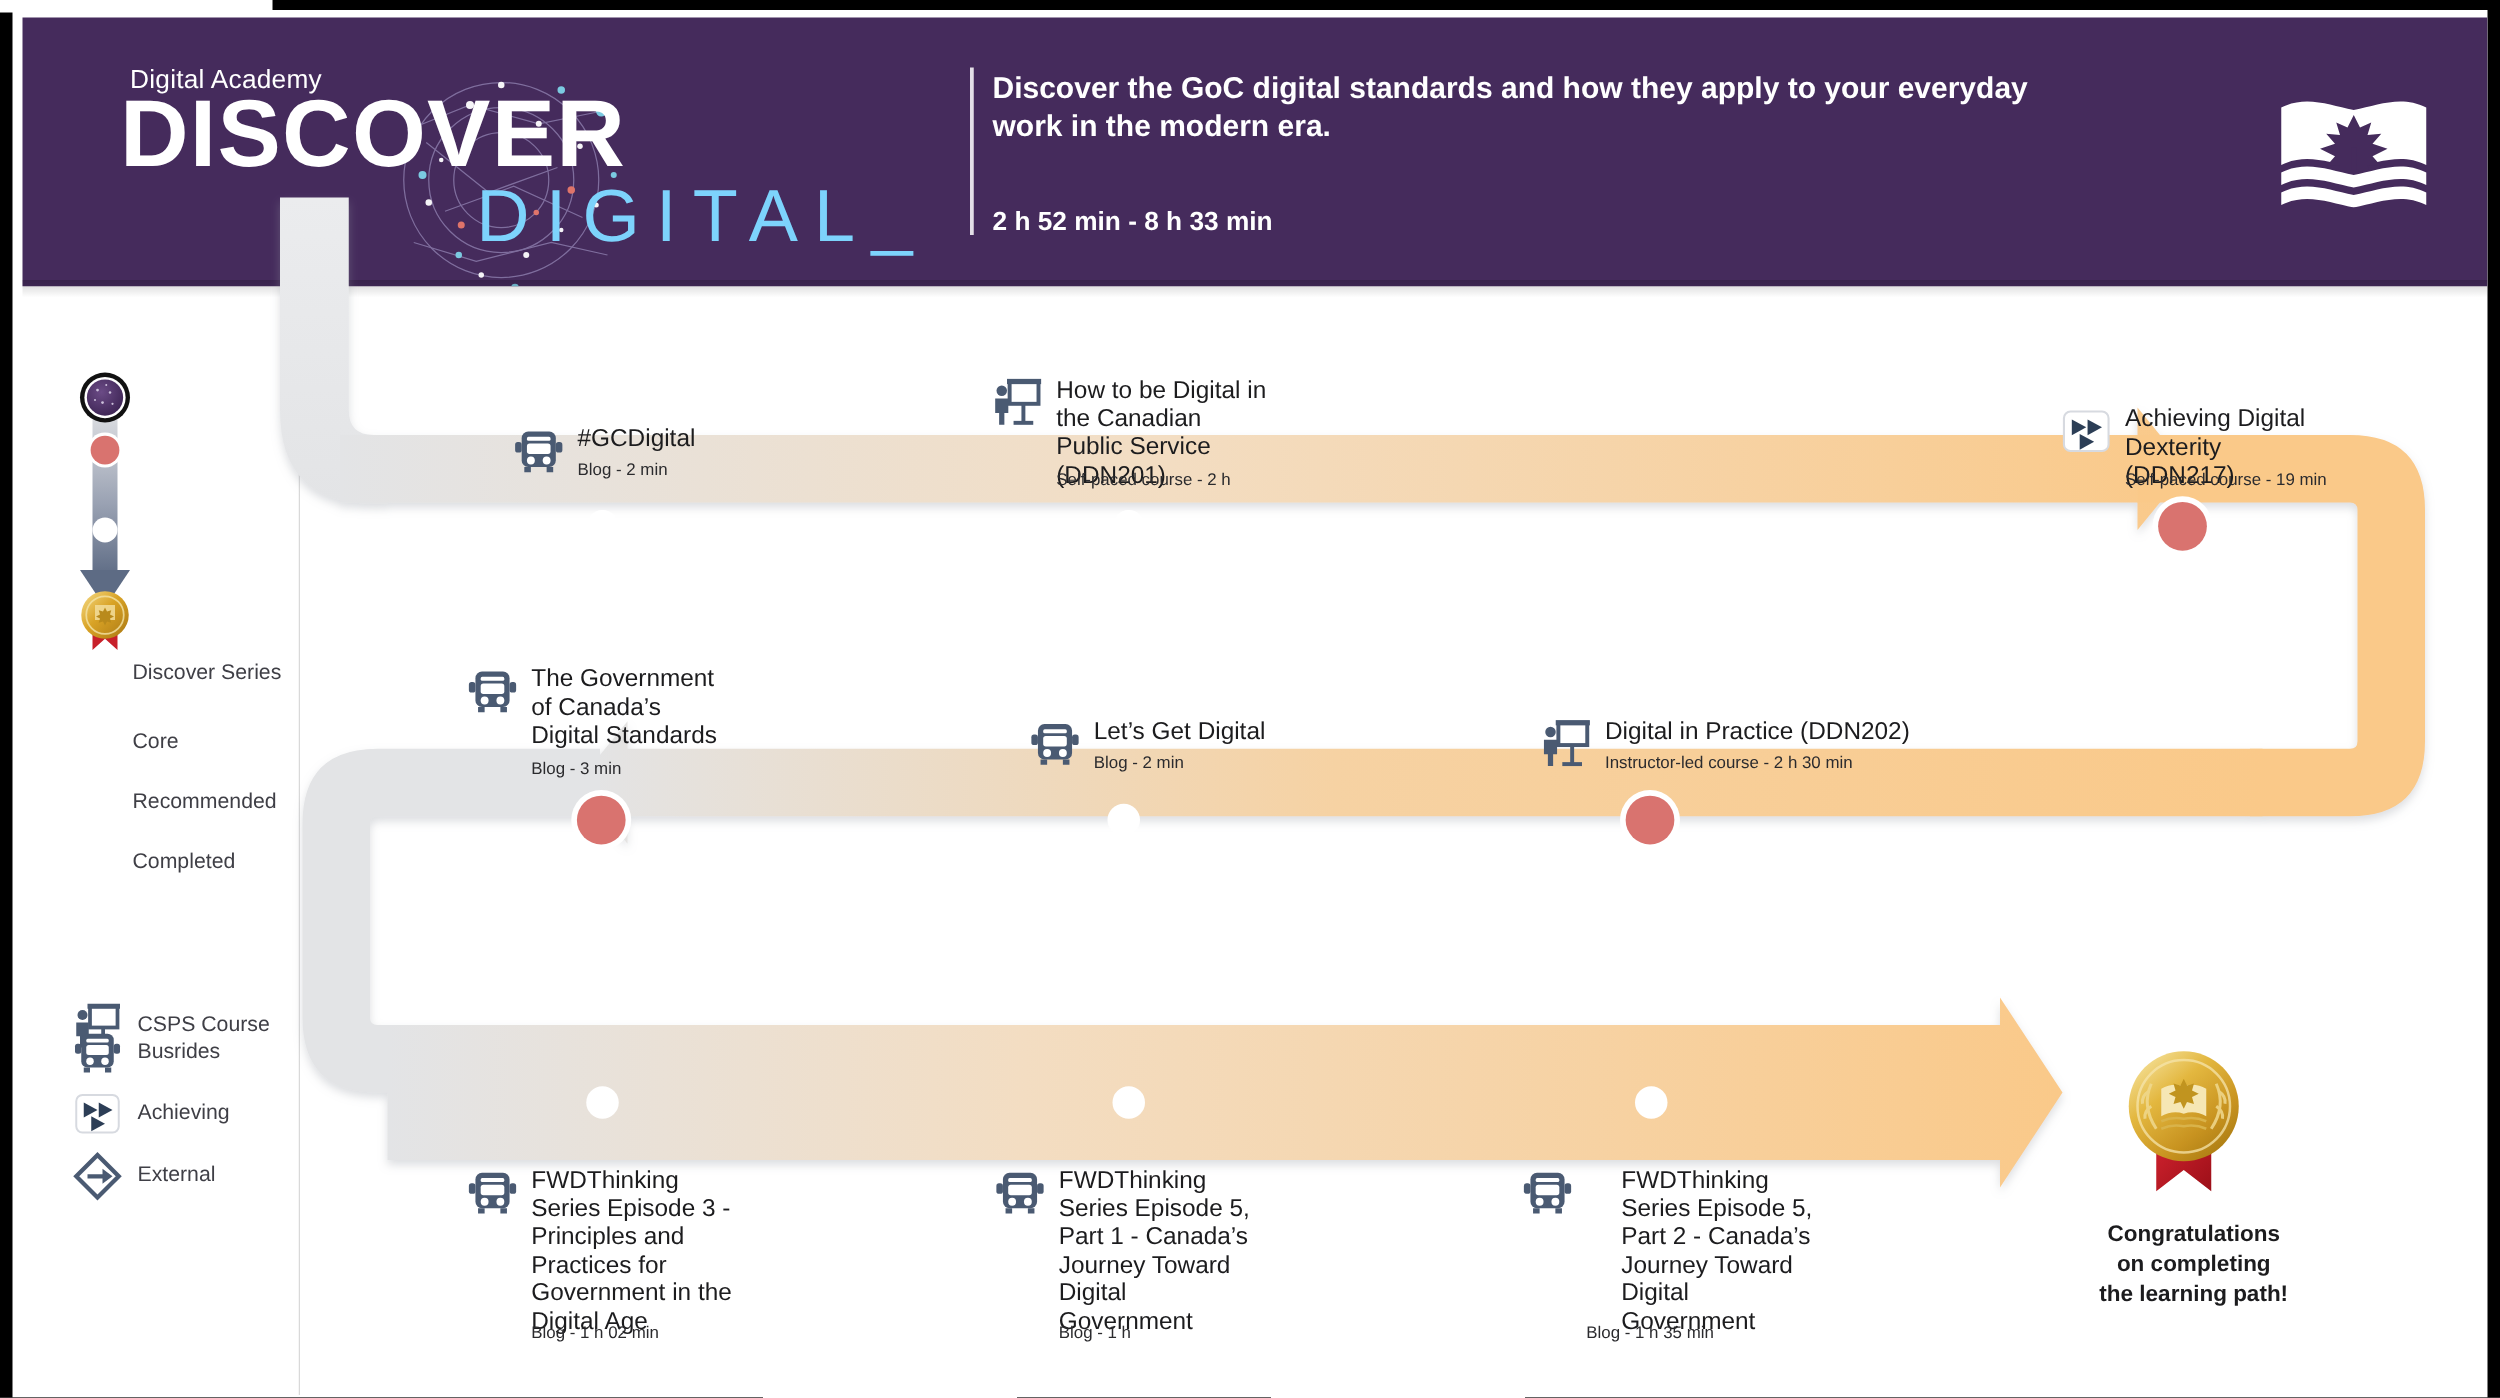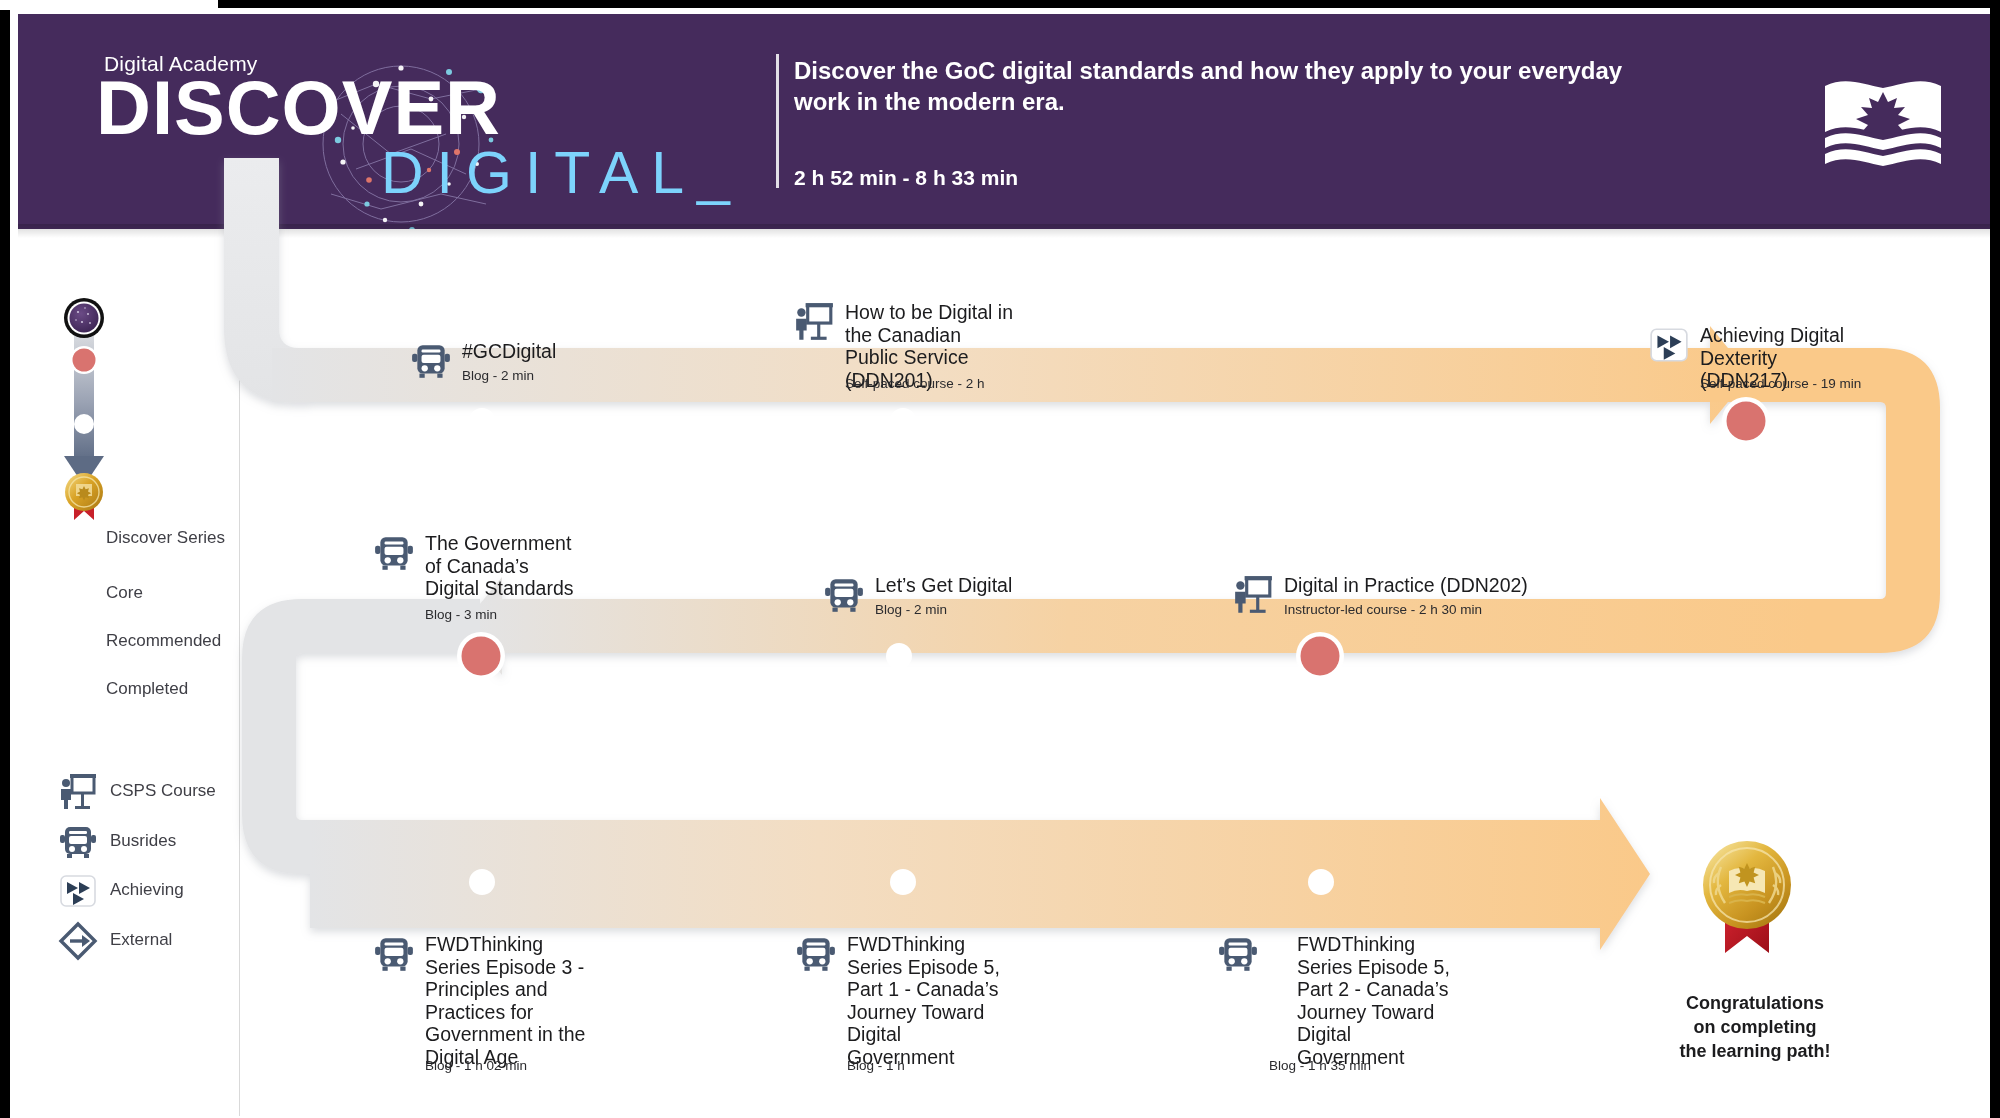--- a/index.html
+++ b/index.html
@@ -99,21 +99,21 @@
                 font-family: "Liberation Sans", sans-serif; }
   .lr-discover { top: 290px; }
   .lr-core     { top: 345px; }
   .lr-recomm   { top: 393px; }
   .lr-comp     { top: 441px; }
 
   .type-row { position: absolute; left: 40px; width: 180px; height: 40px; }
   .type-icon { position: absolute; left: 0; top: 0; width: 40px; height: 40px; }
   .type-label { position: absolute; left: 52px; top: 9px; color: #3f3f46; font-size: 17px;
                 font-family: "Liberation Sans", sans-serif; white-space: nowrap; }
-  .tr-0 { top: 534px; }
+  .tr-0 { top: 563px; }
   .tr-1 { top: 584px; }
   .tr-2 { top: 633px; }
   .tr-3 { top: 683px; }
 
   
   .path-layer { position: absolute; left: 0; top: 0; width: 1980px; height: 1110px; pointer-events: none; }
 
   
   .node { position: absolute; }
   .node-icon { position: absolute; left: 0; top: 0; width: 42px; height: 42px; }
@@ -529,20 +529,20 @@
           <path d="M78 52 q6 4 5 10"></path>
       </g>
       <path d="M34 38 q9 -5 18 -2 q9 -3 18 2 v22 q-9 -5 -18 -2 q-9 -3 -18 2 z" fill="#f6e7b4"></path>
       <path d="M52 30 l2.6 5.4 5.6-1.6 -1.6 5.6 5.4 2.6 -5.4 2.6 1.6 5.6 -5.6 -1.6 -2.6 5.4 -2.6 -5.4 -5.6 1.6 1.6 -5.6 -5.4 -2.6 5.4 -2.6 -1.6 -5.6 5.6 1.6 z" fill="#c1941f"></path>
       <g stroke="#d9b34a" stroke-width="2" fill="none">
         <path d="M34 64 q9 -4 18 -2 q9 -2 18 2"></path>
         <path d="M34 70 q9 -4 18 -2 q9 -2 18 2"></path>
       </g>
     </svg>
 
-    <div class="congrats" style="left:1625px; top:968px;margin-top:16px;">
+    <div class="congrats" style="left:1625px; top:968px;">
       <div>Congratulations</div>
       <div>on completing</div>
       <div>the learning path!</div>
     </div>
 
   </div>
 </div>
 
 </body></html>

